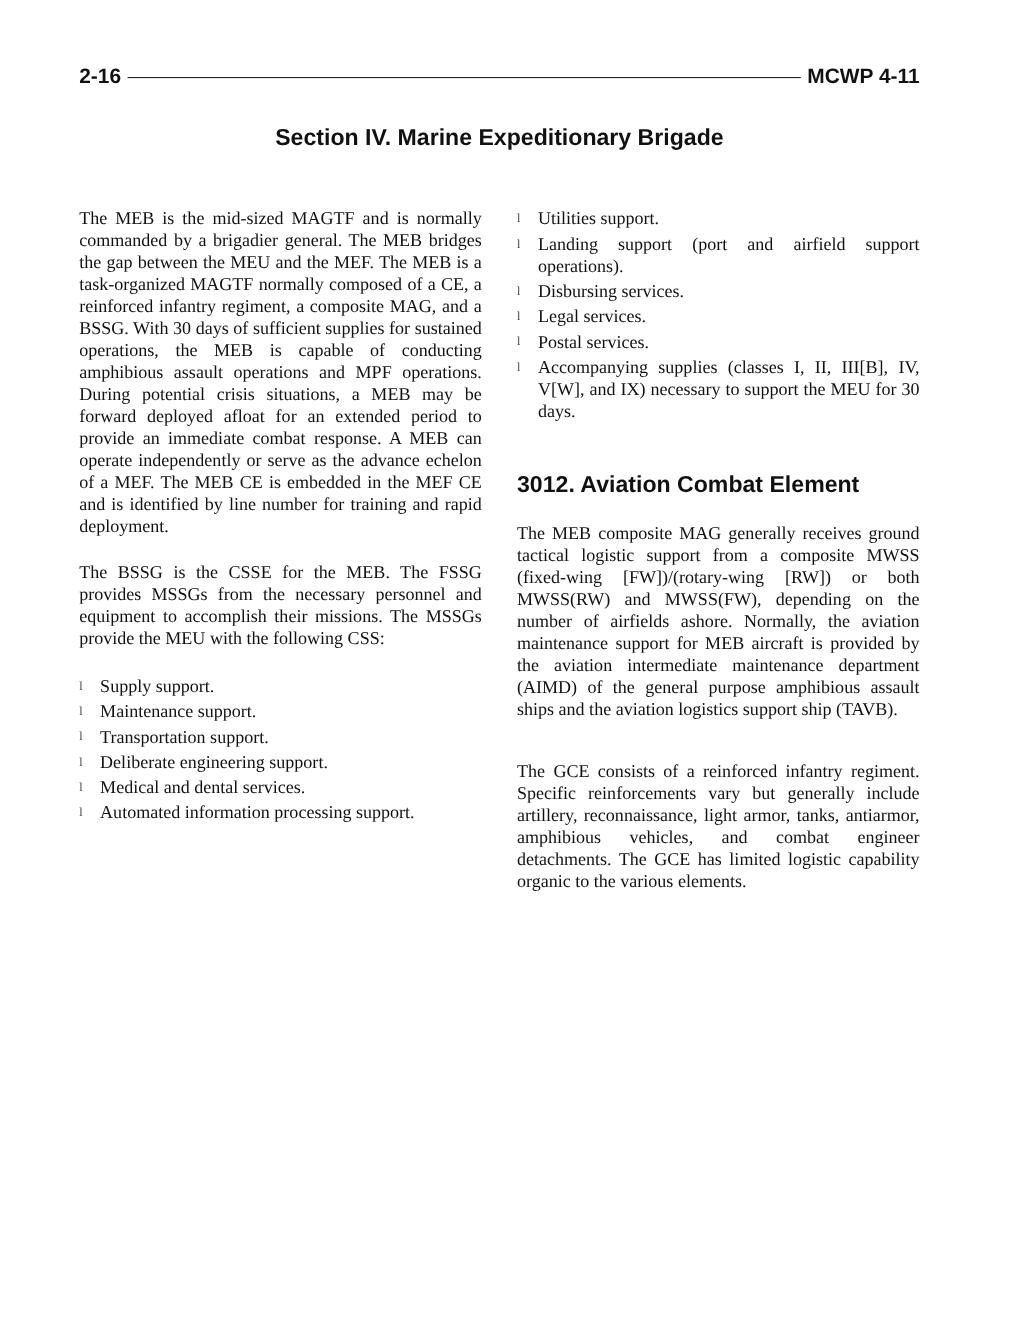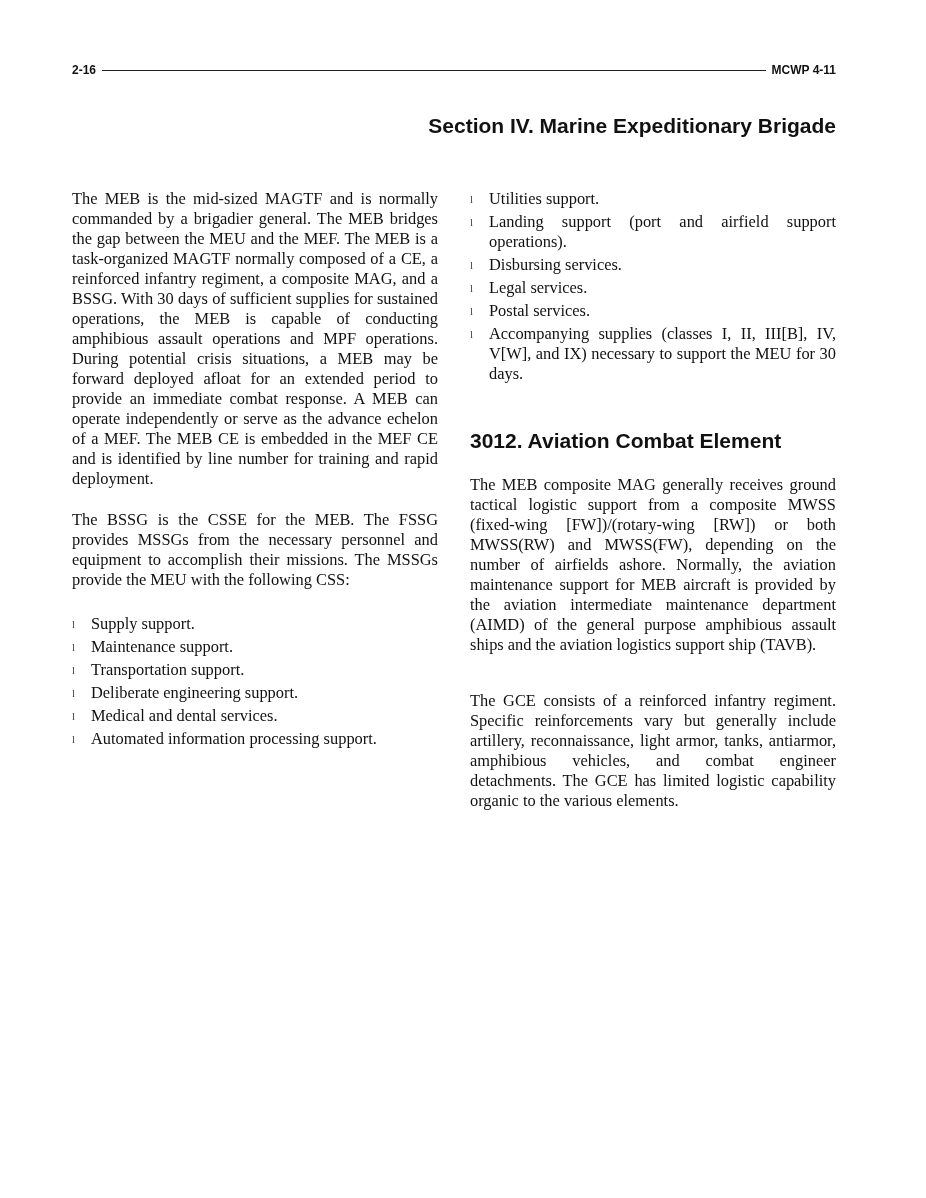--- a/index.html
+++ b/index.html
@@ -1,19 +1,19 @@
 <!DOCTYPE html>
 <html><head>
 <meta charset="utf-8">
 <style>
   html, body { margin:0; padding:0; background:#ffffff; }
   body { width:926px; height:1198px; position:relative; overflow:hidden; color:#111; }
-  .header { position:absolute; left:72px; top:60px; width:764px; height:20px; display:flex; align-items:center; font-family:"Liberation Sans", sans-serif; font-weight:bold; font-size:12px; }
+  .header { position:absolute; left:72px; top:60px; width:764px; height:20px; display:flex; align-items:center; font-family:"Liberation Sans", sans-serif; font-weight:bold; font-size:19px; }
   .header .rule { flex:1; height:1px; background:#222; margin:0 6px; }
-  .section-title { position:absolute; left:72px; top:113px; width:764px; text-align:right; font-family:"Liberation Sans", sans-serif; font-weight:bold; font-size:21px; line-height:25px; }
+  .section-title { position:absolute; left:72px; top:113px; width:764px; text-align:center; font-family:"Liberation Sans", sans-serif; font-weight:bold; font-size:21px; line-height:25px; }
   .col { position:absolute; top:189px; width:366px; font-family:"Liberation Serif", serif; font-size:16.4px; line-height:20px; text-align:justify; }
   .col-left { left:72px; }
   .col-right { left:470px; }
   .col p { margin:0; }
   h2 { font-family:"Liberation Sans", sans-serif; font-weight:bold; font-size:21px; line-height:26px; margin:0; text-align:left; }
   ul { list-style:none; margin:0; padding:0; }
   li { position:relative; padding-left:19px; margin:0 0 3px 0; text-align:justify; }
   li .bullet { position:absolute; left:0; top:0; font-size:11px; color:#444; }
 </style>
 </head>

